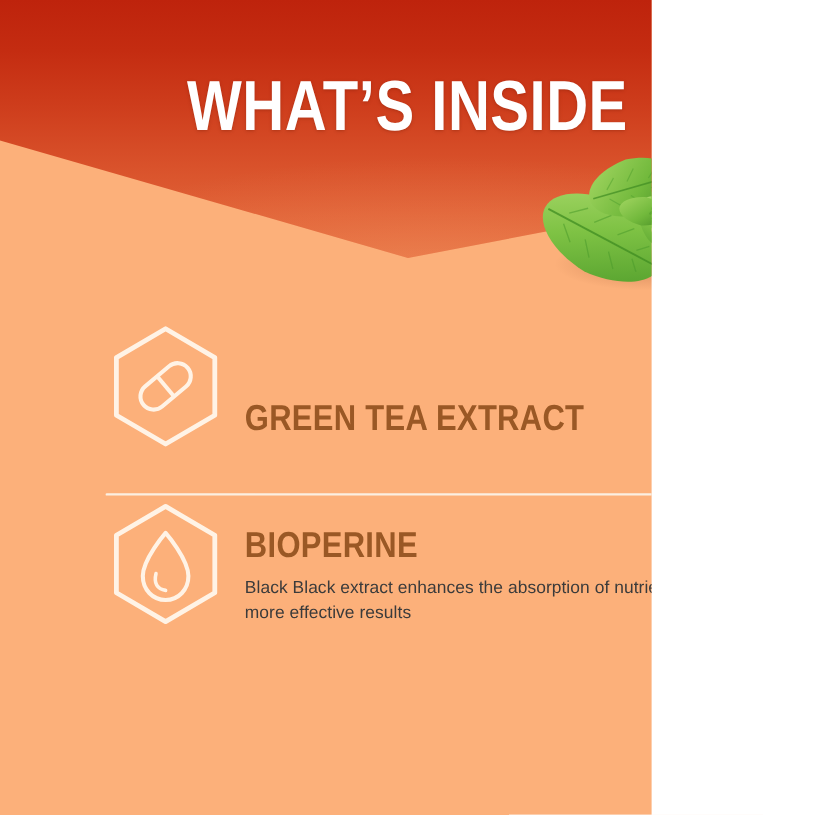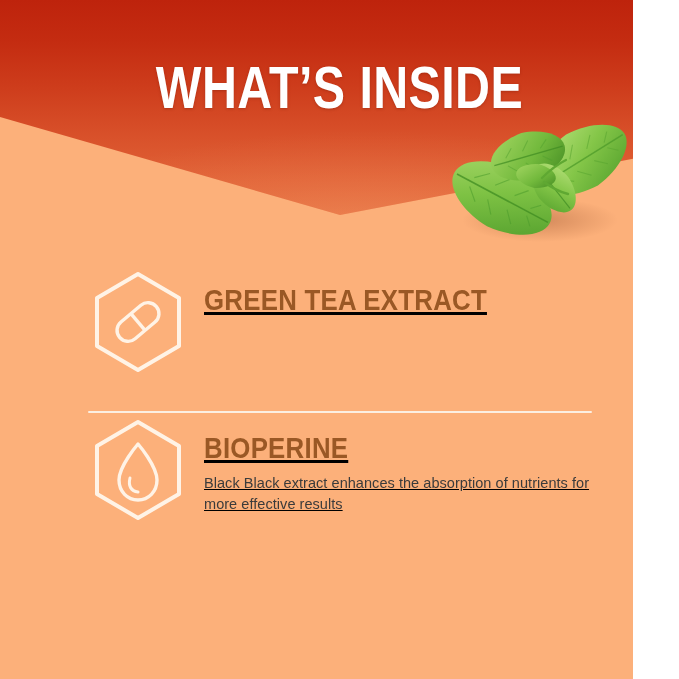--- a/index.html
+++ b/index.html
@@ -8,21 +8,21 @@
     padding: 0;
     background: #ffffff;
   }
   body {
     font-family: "Liberation Sans", "DejaVu Sans", sans-serif;
   }
 
   
   .panel {
     position: relative;
-    width: 633px;
+    width: 543px;
     height: 679px;
     overflow: hidden;
     background: #FCB07A;
     user-select: none;
   }
 
   
   .header-band {
     position: absolute;
     left: 0;
@@ -92,22 +92,21 @@
     top: 0;
     width: 679px;
     height: 679px;
   }
 
   .row {
     position: absolute;
     left: 88px;
     width: 504px;
     display: flex;
-    align-items: flex-start;
-    text-decoration: underline;
+    align-items: flex-end;
   }
   .row.row-1 { top: 268px; }
   .row.row-2 { top: 416px; }
 
   .hex-badge {
     position: relative;
     flex: 0 0 auto;
     width: 100px;
     height: 104px;
     margin-top: 2px;

